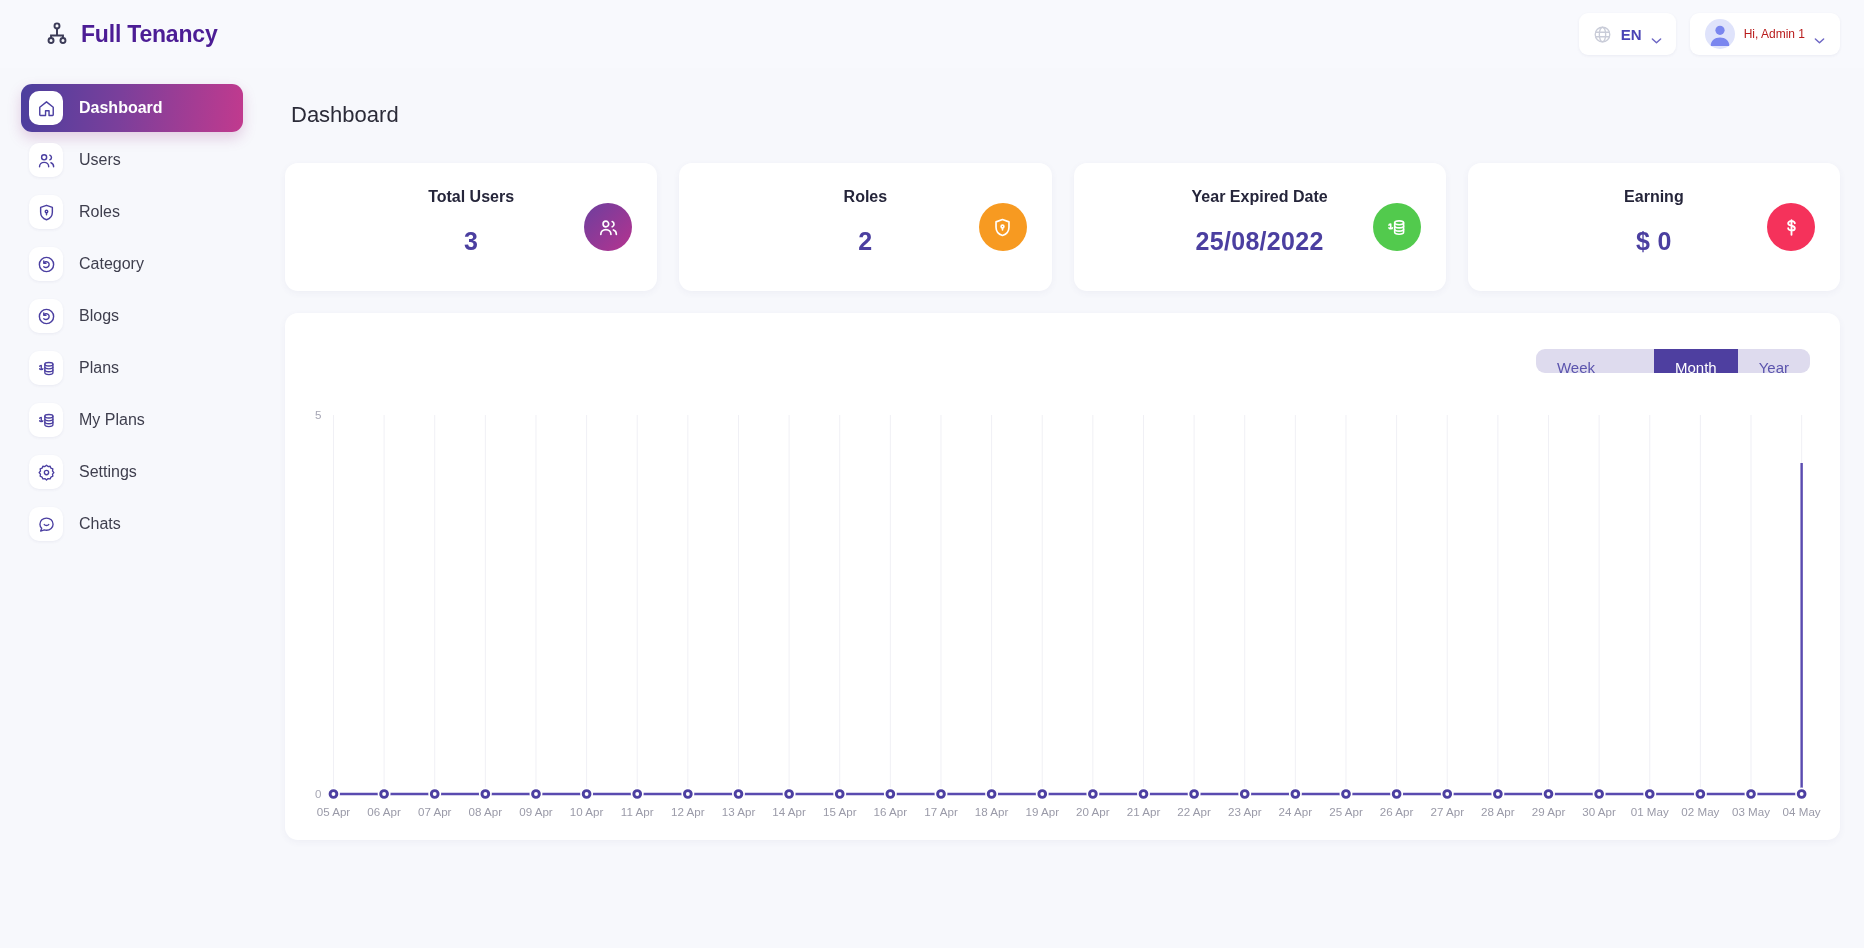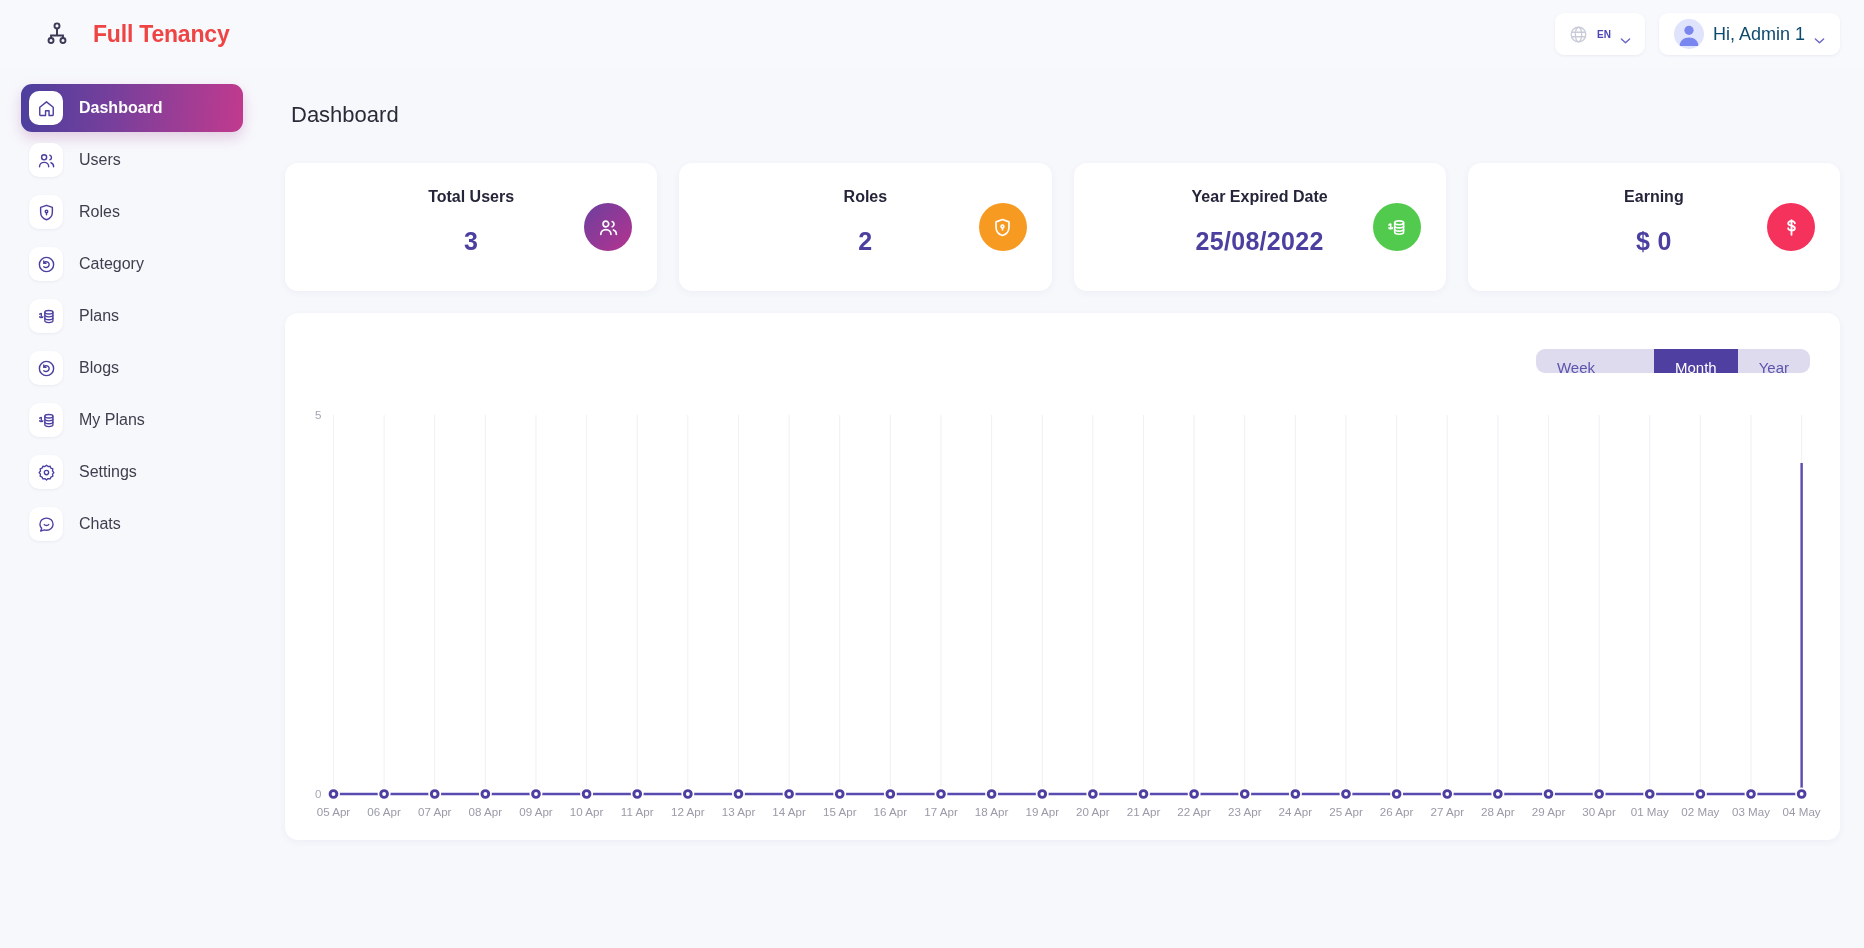--- a/index.html
+++ b/index.html
@@ -16,38 +16,38 @@
   
   .header {
     position: absolute; top: 0; left: 0; right: 0; height: 68px;
     display: flex; align-items: center; justify-content: space-between;
     padding: 0 24px 0 44px;
     background: #f8f9fd;
   }
   .brand { display: flex; align-items: center; gap: 11px; }
   .brand-icon { width: 26px; height: 26px; display: block; }
   .brand-title {
-    font-size: 23px; font-weight: 700; letter-spacing: -0.2px; color: #ef4444; margin-left: 12px;
+    font-size: 23px; font-weight: 700; letter-spacing: -0.2px; color: #4c1d95;
   }
   .header-right { display: flex; align-items: center; gap: 14px; }
   .pill {
     display: flex; align-items: center; gap: 9px;
     background: #fff; border-radius: 9px; height: 42px;
     padding: 0 15px; box-shadow: 0 1px 3px rgba(60,60,110,.07);
   }
   .pill-lang { padding: 0 14px; }
   .globe { width: 19px; height: 19px; display:block; }
-  .lang-text { font-size: 10px; font-weight: 600; color: #4a44b5; }
+  .lang-text { font-size: 15px; font-weight: 600; color: #4a44b5; }
   .caret { width: 11px; height: 7px; display:block; }
   .avatar {
     width: 30px; height: 30px; border-radius: 50%;
     background: #dfe3fb; display: flex; align-items: center; justify-content: center;
     overflow: hidden;
   }
-  .user-text { font-size: 18px; color: #0c4a6e; }
+  .user-text { font-size: 12px; color: #b91c1c; }
 
   
   .sidebar {
     position: absolute; top: 76px; left: 0; width: 265px; bottom: 0;
     padding-top: 4px;
   }
   .nav-item {
     position: relative;
     display: flex; align-items: center; gap: 16px;
     height: 48px; margin: 4px 22px 4px 21px; padding-left: 8px;
@@ -206,39 +206,39 @@
             <circle cx="12" cy="12" r="9"></circle>
             <path d="M8.6 14.8c1.6 1.6 4.6 1.3 6-.6 1.3-1.8.8-4.2-1-5.3-1.6-1-3.7-.5-4.6 1"></path>
             <path d="M8.6 7.6v2.8h2.8"></path>
           </svg>
       </span>
       <span class="nav-label">Category</span>
     </div>
 
     <div class="nav-item">
       <span class="nav-icon-box">
+        <svg viewBox="0 0 24 24" fill="none" stroke="#4b3fa1" stroke-width="1.8" stroke-linecap="round" stroke-linejoin="round">
+            <circle cx="12" cy="12" r="9"></circle>
+            <path d="M8.6 14.8c1.6 1.6 4.6 1.3 6-.6 1.3-1.8.8-4.2-1-5.3-1.6-1-3.7-.5-4.6 1"></path>
+            <path d="M8.6 7.6v2.8h2.8"></path>
+          </svg>
+      </span>
+      <span class="nav-label">Blogs</span>
+    </div>
+
+    <div class="nav-item">
+      <span class="nav-icon-box">
         <svg viewBox="0 0 24 24" fill="none" stroke="#4b3fa1" stroke-width="1.7" stroke-linecap="round" stroke-linejoin="round">
           <ellipse cx="15" cy="6.6" rx="5.1" ry="2.2"></ellipse>
             <path d="M9.9 6.6v10.9c0 1.2 2.3 2.2 5.1 2.2s5.1-1 5.1-2.2V6.6"></path>
           <path d="M9.9 10.2c0 1.2 2.3 2.2 5.1 2.2s5.1-1 5.1-2.2M9.9 13.9c0 1.2 2.3 2.2 5.1 2.2s5.1-1 5.1-2.2"></path>
           <path d="M5.4 8.2v5.2M3.4 9.3c0-.7.9-1.2 2-1.2M7.4 12.3c0 .7-.9 1.2-2 1.2s-2-.5-2-1.2"></path>
         </svg>
       </span>
       <span class="nav-label">Plans</span>
-    </div>
-
-    <div class="nav-item">
-      <span class="nav-icon-box">
-        <svg viewBox="0 0 24 24" fill="none" stroke="#4b3fa1" stroke-width="1.8" stroke-linecap="round" stroke-linejoin="round">
-            <circle cx="12" cy="12" r="9"></circle>
-            <path d="M8.6 14.8c1.6 1.6 4.6 1.3 6-.6 1.3-1.8.8-4.2-1-5.3-1.6-1-3.7-.5-4.6 1"></path>
-            <path d="M8.6 7.6v2.8h2.8"></path>
-          </svg>
-      </span>
-      <span class="nav-label">Blogs</span>
     </div>
 
     <div class="nav-item">
       <span class="nav-icon-box">
         <svg viewBox="0 0 24 24" fill="none" stroke="#4b3fa1" stroke-width="1.7" stroke-linecap="round" stroke-linejoin="round">
           <ellipse cx="15" cy="6.6" rx="5.1" ry="2.2"></ellipse>
             <path d="M9.9 6.6v10.9c0 1.2 2.3 2.2 5.1 2.2s5.1-1 5.1-2.2V6.6"></path>
           <path d="M9.9 10.2c0 1.2 2.3 2.2 5.1 2.2s5.1-1 5.1-2.2M9.9 13.9c0 1.2 2.3 2.2 5.1 2.2s5.1-1 5.1-2.2"></path>
           <path d="M5.4 8.2v5.2M3.4 9.3c0-.7.9-1.2 2-1.2M7.4 12.3c0 .7-.9 1.2-2 1.2s-2-.5-2-1.2"></path>
         </svg>

